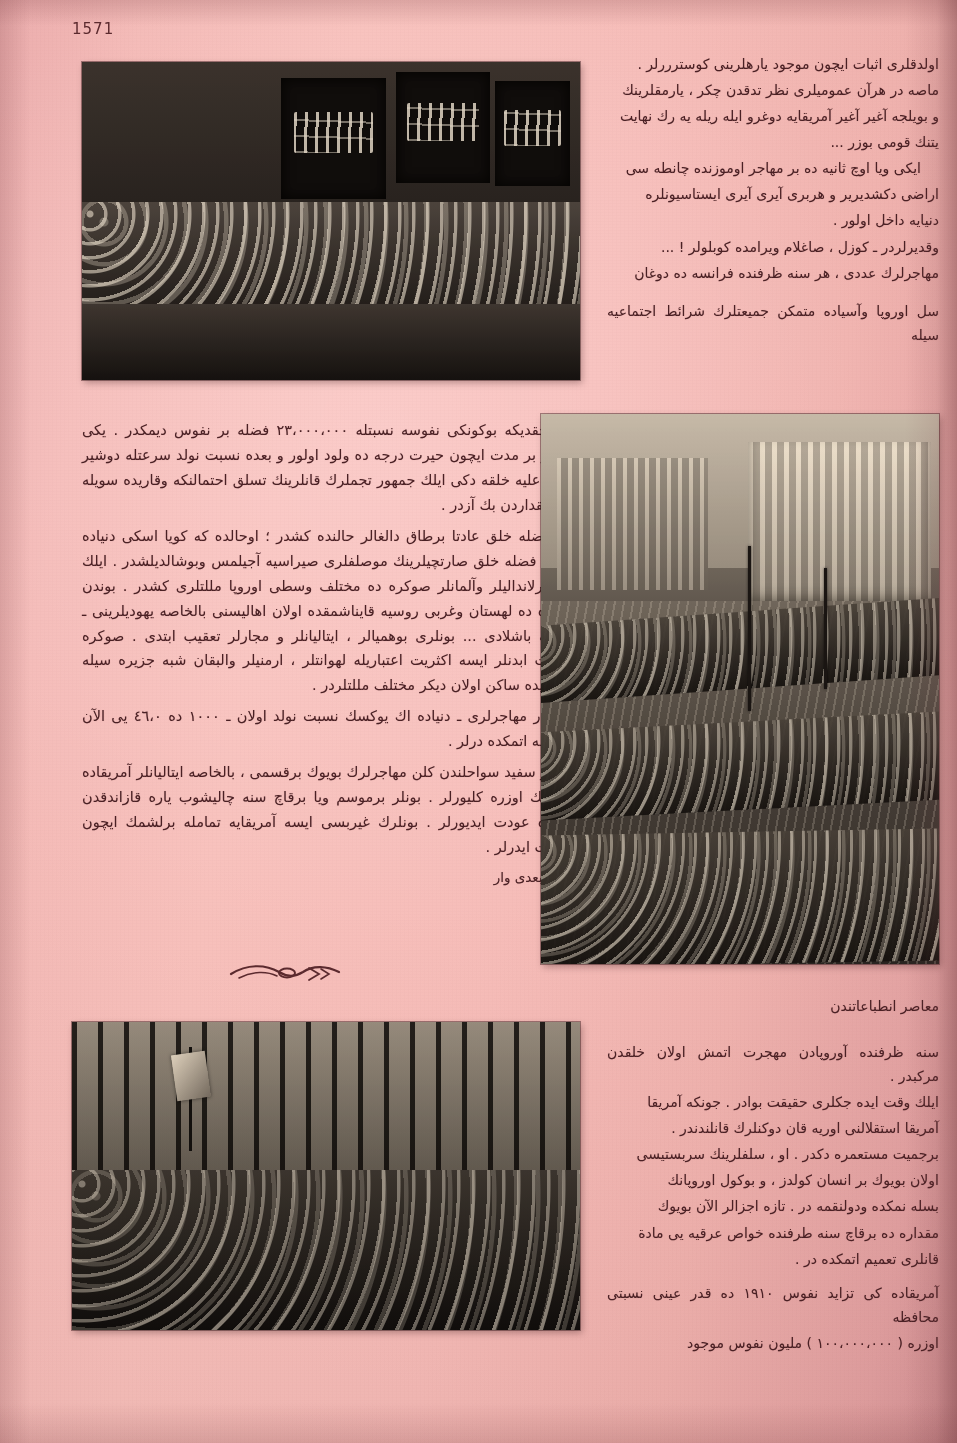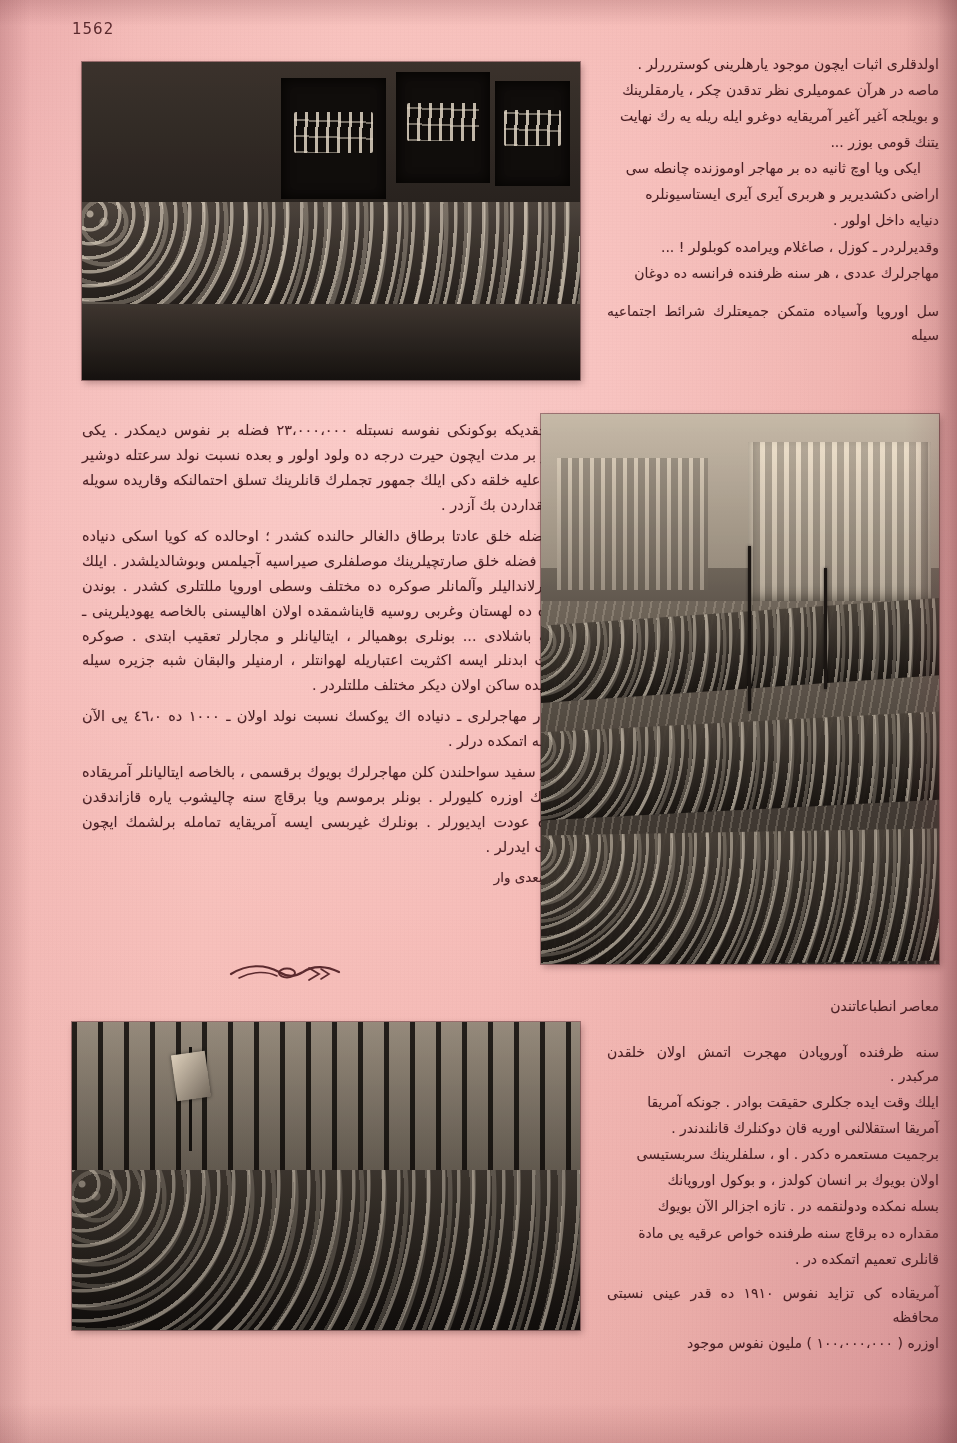--- a/index.html
+++ b/index.html
@@ -243,21 +243,21 @@
     top: 958px; left: 225px; width: 120px; height: 30px;
   }
 </style>
 </head>
 <body>
 
 <div id="page">
 
   <div id="grain"></div>
 
-  <div id="page-number">1562</div>
+  <div id="page-number">1571</div>
 
   <div class="photo" id="photo-demonstration">
     <div class="inner">
       <div class="banner" style="left:40%;top:5%;width:21%;height:38%;"></div>
       <div class="banner" style="left:63%;top:3%;width:19%;height:35%;"></div>
       <div class="banner" style="left:83%;top:6%;width:15%;height:33%;"></div>
       <div class="crowd"></div>
       <div class="ground"></div>
     </div>
   </div>

